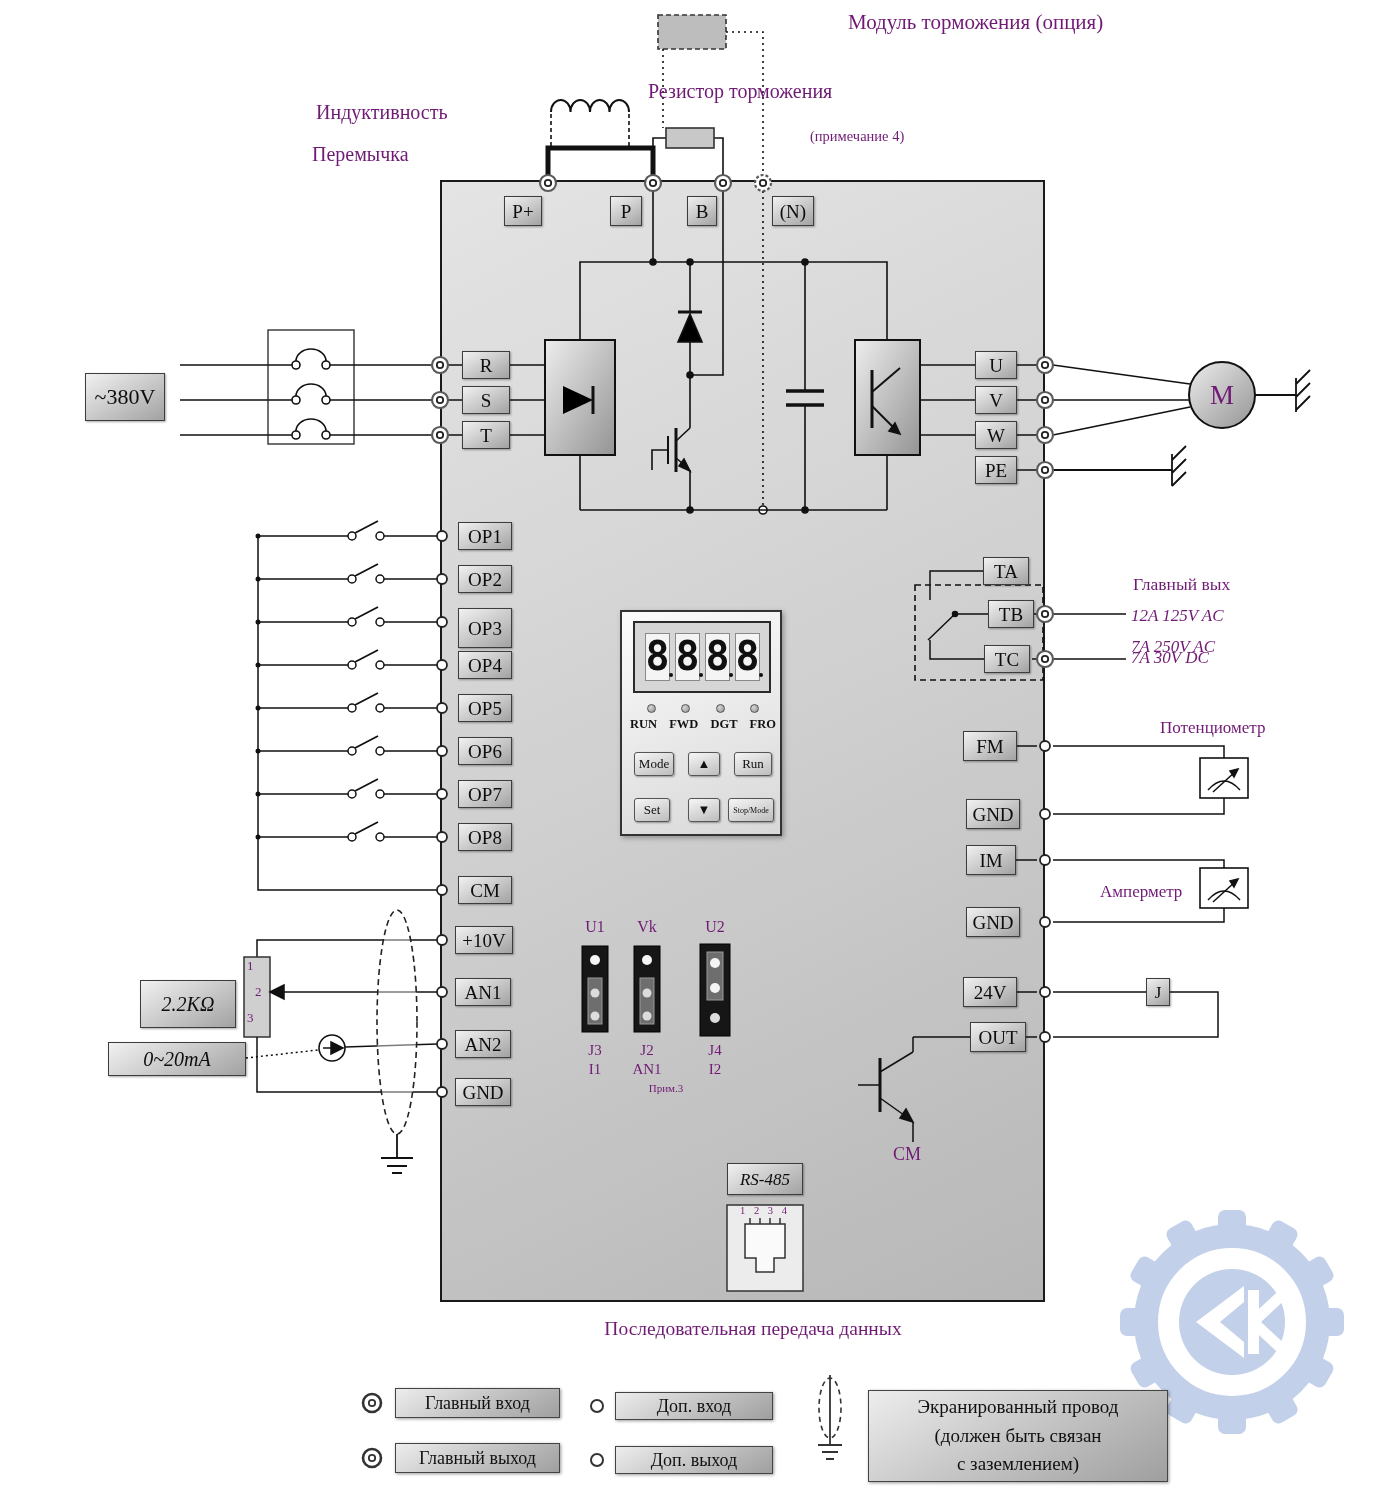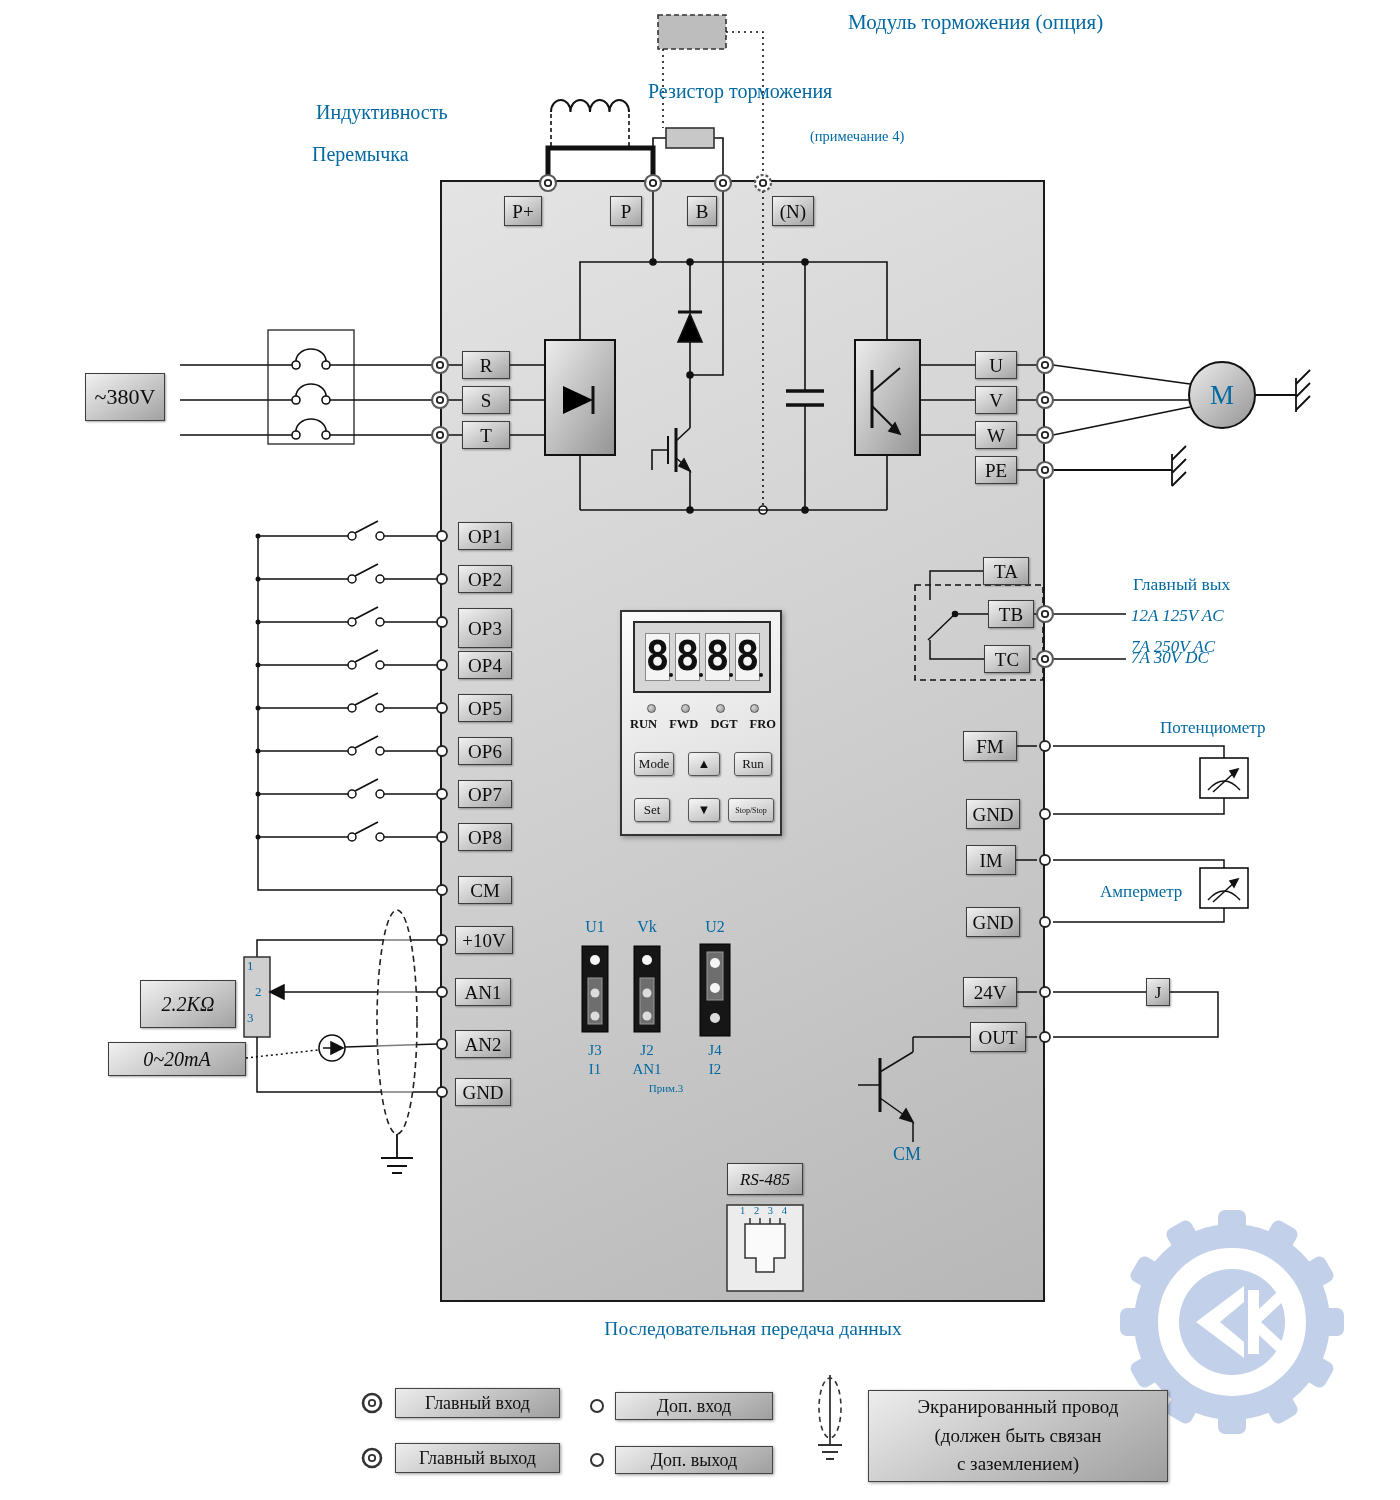--- a/index.html
+++ b/index.html
@@ -1,18 +1,18 @@
 <!DOCTYPE html>
 <html><head>
 <meta charset="utf-8">
 <style>
   *{margin:0;padding:0;box-sizing:border-box}
   html,body{width:1400px;height:1500px}
   body{position:relative;background:#ffffff;font-family:"Liberation Serif",serif;color:#111;overflow:hidden}
-  .lbl{position:absolute;white-space:nowrap;color:#0369a1;z-index:5}
+  .lbl{position:absolute;white-space:nowrap;color:#701a75;z-index:5}
   .ctr{display:flex;align-items:center;justify-content:center;text-align:center}
   .it{font-style:italic}
   .term{position:absolute;display:flex;align-items:center;justify-content:center;text-align:center;
         background:linear-gradient(150deg,#f1f1f1 0%,#cecece 45%,#a2a2a2 100%);
         border:1px solid #3d3d3d;box-shadow:1px 1px 2px rgba(0,0,0,.35);
         font-size:19px;color:#0d0d0d;z-index:5;line-height:1}
   .mainbox{position:absolute;left:440px;top:180px;width:605px;height:1122px;border:2px solid #1a1a1a;
         background:linear-gradient(155deg,#e4e4e4 0%,#cdcdcd 55%,#b7b7b7 100%);z-index:1}
   svg.layer{position:absolute;left:0;top:0;z-index:3}
   .panel{position:absolute;left:620px;top:610px;width:162px;height:226px;z-index:6;
@@ -358,21 +358,21 @@
     <span>RUN</span>
     <span>FWD</span>
     <span>DGT</span>
     <span>FRO</span>
   </div>
   <div class="kbtn" style="left:12px;top:140px;width:40px">Mode</div>
   <div class="kbtn" style="left:66px;top:140px;width:32px">▲</div>
   <div class="kbtn" style="left:112px;top:140px;width:38px">Run</div>
   <div class="kbtn" style="left:12px;top:186px;width:36px">Set</div>
   <div class="kbtn" style="left:66px;top:186px;width:32px">▼</div>
-  <div class="kbtn" style="left:106px;top:186px;width:46px;font-size:8px">Stop/Stop</div>
+  <div class="kbtn" style="left:106px;top:186px;width:46px;font-size:8px">Stop/Mode</div>
 </div>
 
 <div class="lbl ctr" style="left:582px;top:918px;width:26px;font-size:16px">U1</div>
 <div class="lbl ctr" style="left:634px;top:918px;width:26px;font-size:16px">Vk</div>
 <div class="lbl ctr" style="left:700px;top:918px;width:30px;font-size:16px">U2</div>
 <div class="lbl ctr" style="left:582px;top:1042px;width:26px;font-size:15px">J3</div>
 <div class="lbl ctr" style="left:634px;top:1042px;width:26px;font-size:15px">J2</div>
 <div class="lbl ctr" style="left:702px;top:1042px;width:26px;font-size:15px">J4</div>
 <div class="lbl ctr" style="left:582px;top:1061px;width:26px;font-size:15px">I1</div>
 <div class="lbl ctr" style="left:628px;top:1061px;width:38px;font-size:15px">AN1</div>

